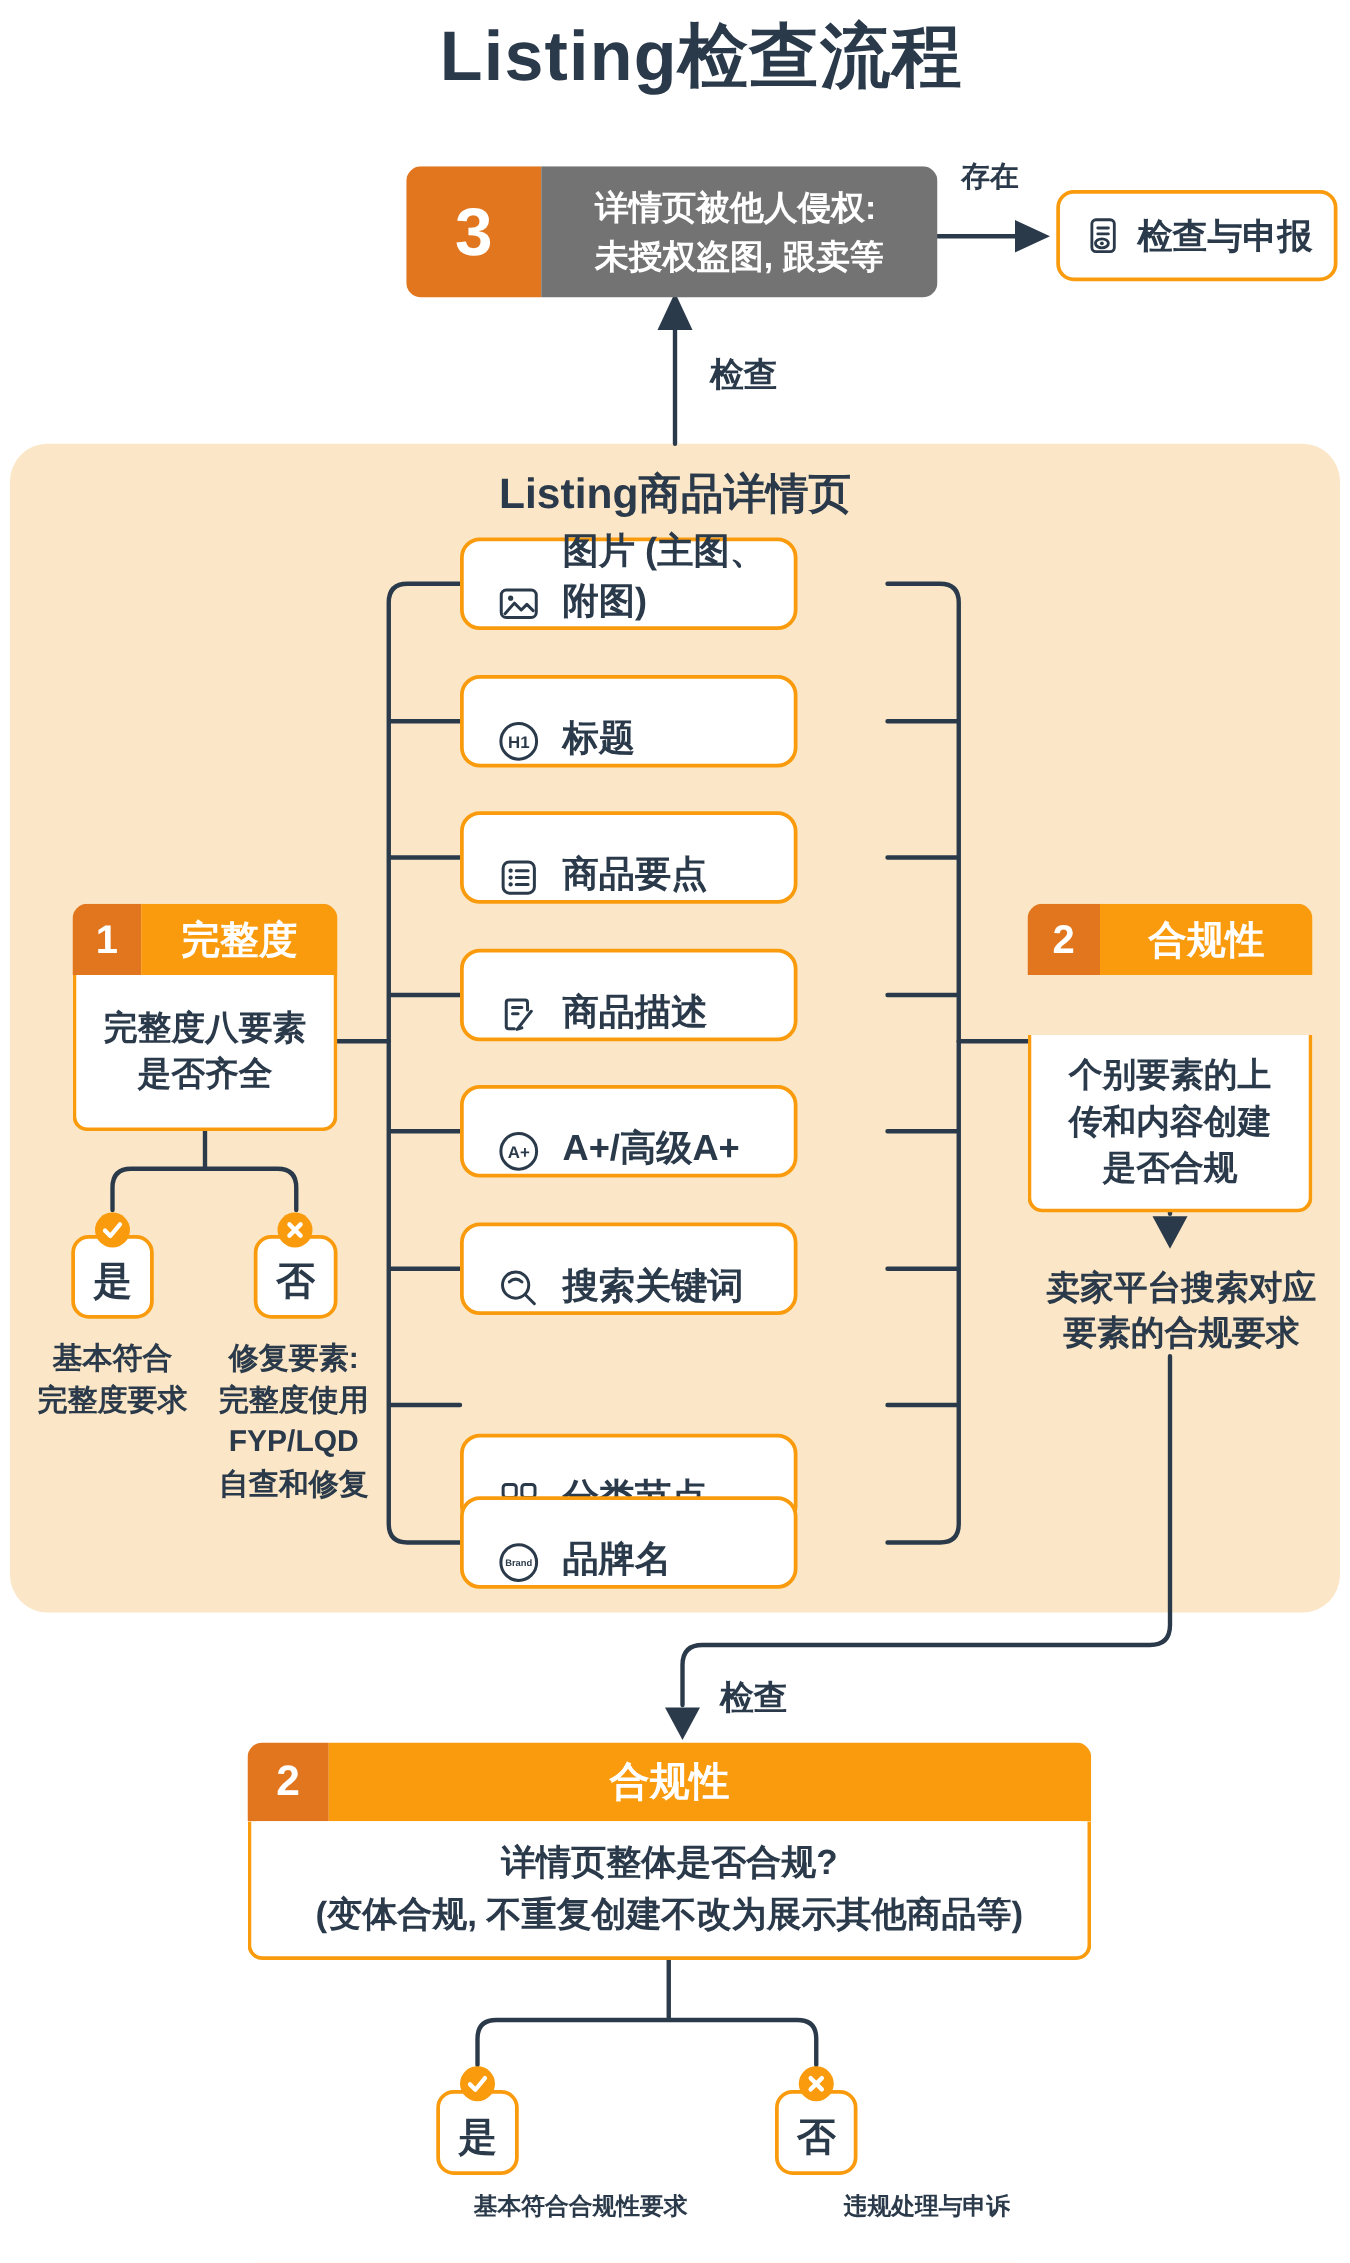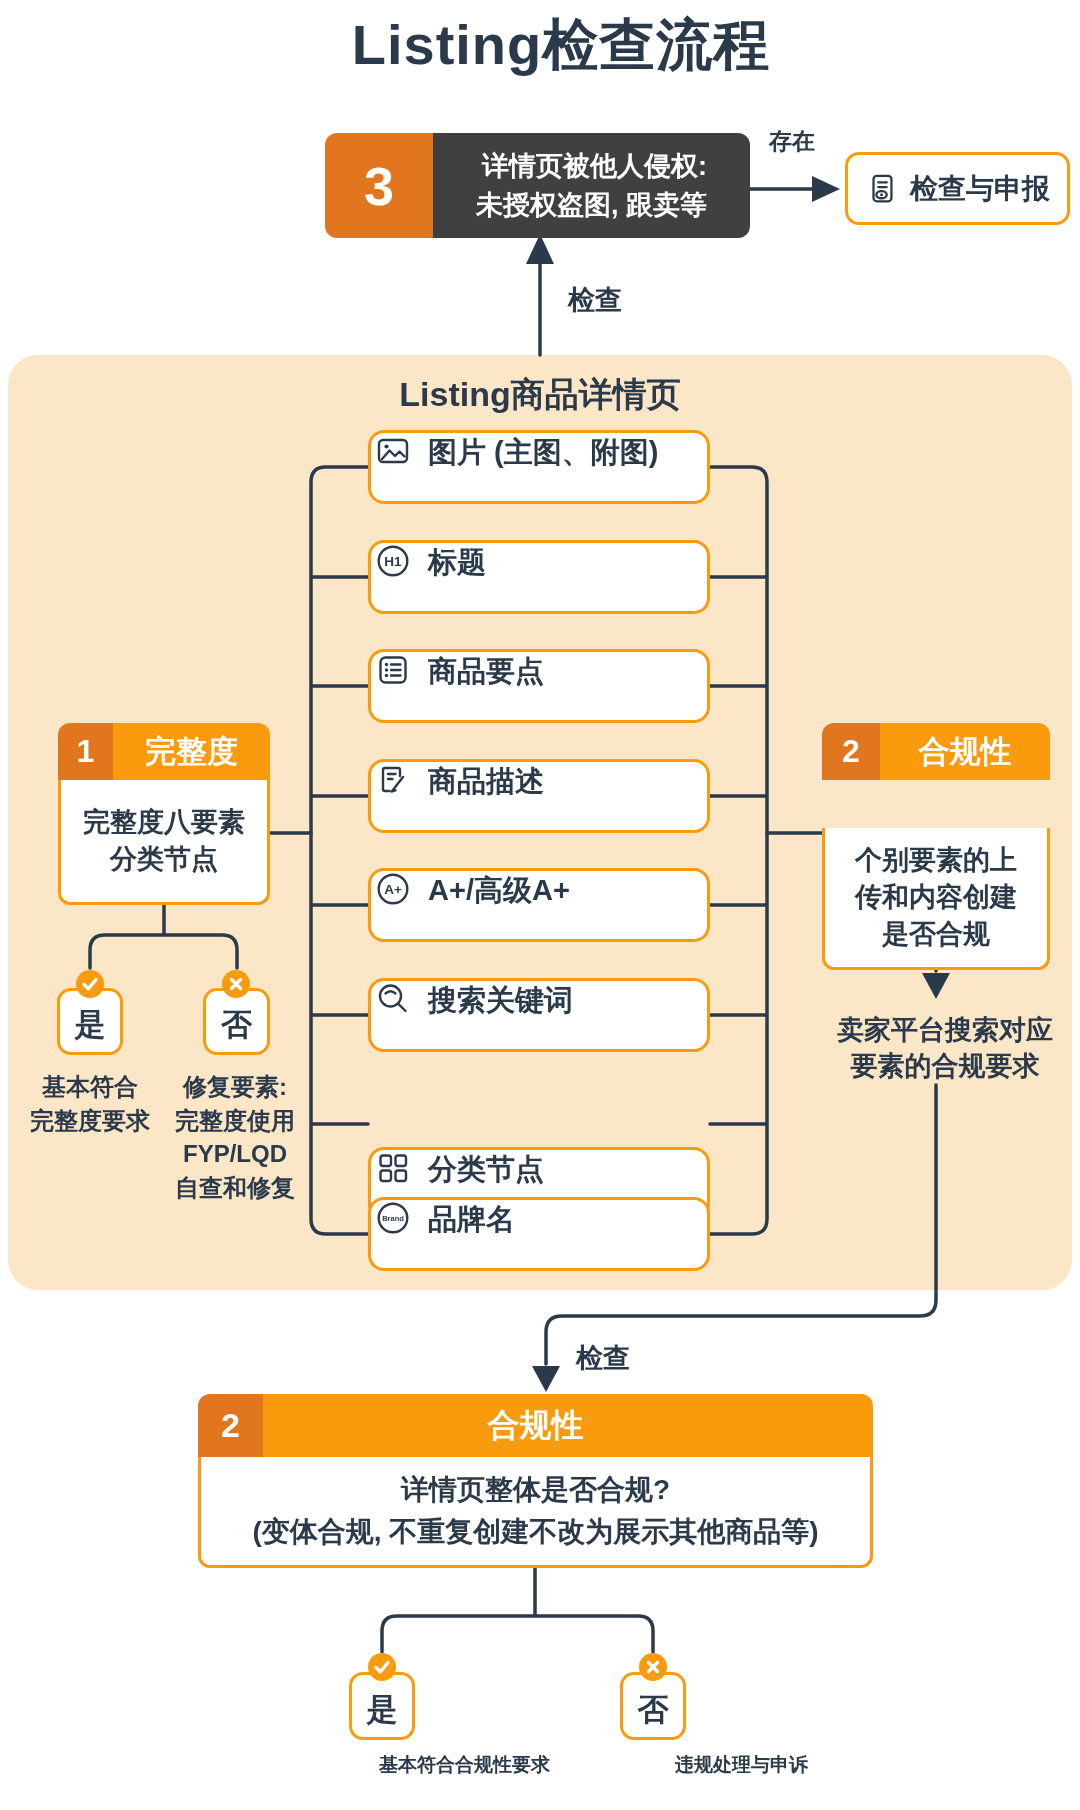--- a/index.html
+++ b/index.html
@@ -10,35 +10,35 @@
   .abs{position:absolute;}
   .center{display:flex;align-items:center;justify-content:center;}
   .pre{white-space:pre-line;}
 
   
   .main-title{left:0;top:8px;width:1080px;text-align:center;font-size:56px;letter-spacing:1px;padding-left:21px;}
 
   
   .box3{left:325px;top:133px;width:425px;height:105px;display:flex;border-radius:12px;overflow:hidden;}
   .box3-num{width:108px;background:#E2761E;color:#fff;font-size:54px;}
-  .box3-text{flex:1;background:#404040;color:#fff;font-size:27px;line-height:1.42;text-align:right;}
+  .box3-text{flex:1;background:#737373;color:#fff;font-size:27px;line-height:1.42;text-align:left;}
 
   .exists-label{left:748px;top:126px;width:88px;text-align:center;font-size:23px;}
   .check-label-top{left:568px;top:282px;width:100px;font-size:27px;}
 
   .report-box{left:845px;top:152px;width:225px;height:73px;background:#fff;border:3.5px solid #F99B0C;
     border-radius:14px;display:flex;align-items:center;justify-content:center;gap:11px;box-sizing:border-box;font-size:28px;}
 
   
   .beige{left:8px;top:355px;width:1064px;height:935px;background:#FBE7C7;border-radius:30px;}
   .lp-title{left:0;top:372px;width:1080px;text-align:center;font-size:34px;}
 
   
-  .item{left:368px;width:342px;height:74px;background:#fff;border:3.5px solid #F99B0C;border-radius:16px;
-    display:flex;align-items:flex-start;padding-left:4px;gap:17px;box-sizing:border-box;font-size:29px;}
+  .item{left:368px;width:270px;height:74px;background:#fff;border:3.5px solid #F99B0C;border-radius:16px;
+    display:flex;align-items:flex-end;padding-left:26px;gap:17px;box-sizing:border-box;font-size:29px;}
   .item svg{flex:0 0 auto;}
 
   
   .stephdr{display:flex;height:57px;border-radius:12px 12px 0 0;overflow:hidden;}
   .stephdr .num{width:55px;background:#E2761E;color:#fff;font-size:32px;display:flex;align-items:center;justify-content:center;}
   .stephdr .ttl{flex:1;background:#F99B0C;color:#fff;font-size:31px;display:flex;align-items:center;justify-content:center;}
   .stepbody{background:#fff;border:3px solid #F99B0C;border-top:none;border-radius:0 0 12px 12px;
     display:flex;align-items:center;justify-content:center;text-align:center;font-size:27px;line-height:1.38;box-sizing:border-box;}
 
   .box1{left:58px;top:723px;width:212px;}
@@ -197,21 +197,21 @@
     </svg>
     <span>品牌名</span>
   </div>
 
   <div class="abs box1">
     <div class="stephdr">
       <div class="num">1</div>
       <div class="ttl">完整度</div>
     </div>
     <div class="stepbody pre">完整度八要素
-分类节点</div>
+是否齐全</div>
   </div>
 
   <div class="abs ans-box" style="left:57px;top:988px">是</div>
   <div class="abs badge" style="left:76px;top:970px">
     <svg width="28" height="28" viewBox="0 0 28 28">
       <path d="M8,14.5 L12.3,18.8 L20,9.5" stroke="#fff" stroke-width="3.4" fill="none" stroke-linecap="round" stroke-linejoin="round"></path>
     </svg>
   </div>
   <div class="abs ans-box" style="left:203px;top:988px;width:67px">否</div>
   <div class="abs badge" style="left:222px;top:970px">

